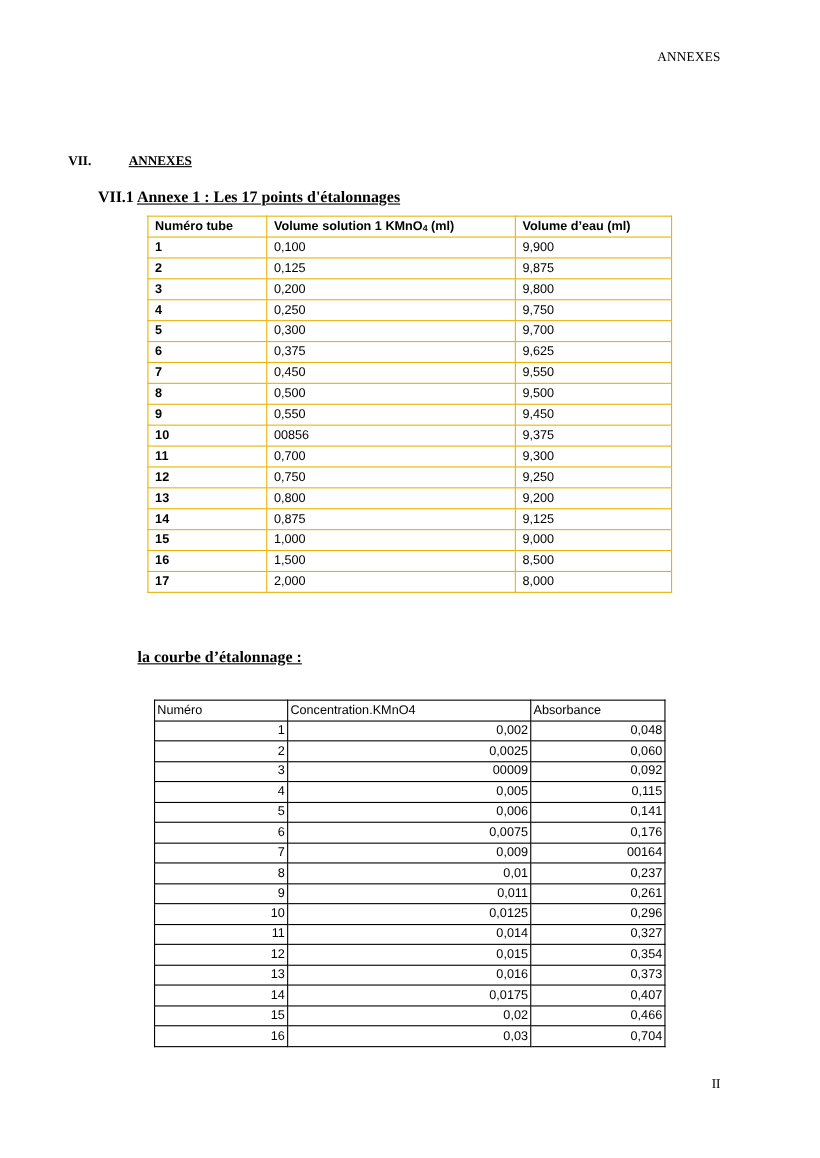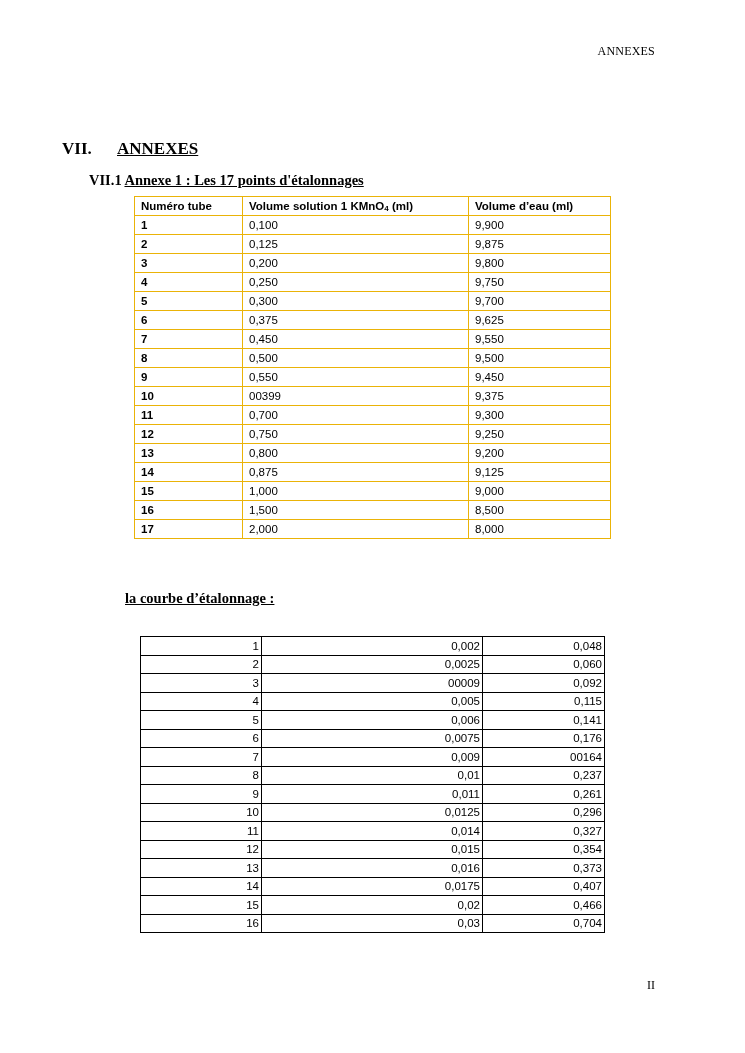--- a/index.html
+++ b/index.html
@@ -1,21 +1,21 @@
 <!DOCTYPE html>
 <html><head>
 <meta charset="utf-8">
 <style>
   html, body { margin: 0; padding: 0; background: #ffffff; }
   body { width: 745px; height: 1053px; position: relative; overflow: hidden; color: #000; }
 
   .running-header { position: absolute; top: 44px; right: 90px; font-family: "Liberation Serif", serif; font-size: 12px; letter-spacing: 0.2px; }
   .page-number { position: absolute; top: 978px; right: 90px; font-family: "Liberation Serif", serif; font-size: 12px; }
 
-  .h1 { position: absolute; top: 139px; left: 62px; font-family: "Liberation Serif", serif; font-weight: bold; font-size: 17px; }
+  .h1 { position: absolute; top: 139px; left: 62px; font-family: "Liberation Serif", serif; font-weight: bold; font-size: 12px; }
   .h1 .num { display: inline-block; width: 55px; }
   .h1 .title { text-decoration: underline; }
 
   .h2 { position: absolute; left: 89px; font-family: "Liberation Serif", serif; font-weight: bold; font-size: 14.5px; line-height: 22px; }
   .h2 .title { text-decoration: underline; }
   .h2a { top: 169px; }
   .h2b { top: 587px; width: 575px; }
   .h2b .line2 { padding-left: 36px; }
 
   table { border-collapse: collapse; position: absolute; }
@@ -94,21 +94,21 @@
         <td class="c1">0,500</td>
         <td class="c2">9,500</td>
       </tr>
       <tr class="row">
         <td class="c0">9</td>
         <td class="c1">0,550</td>
         <td class="c2">9,450</td>
       </tr>
       <tr class="row">
         <td class="c0">10</td>
-        <td class="c1">00399</td>
+        <td class="c1">00856</td>
         <td class="c2">9,375</td>
       </tr>
       <tr class="row">
         <td class="c0">11</td>
         <td class="c1">0,700</td>
         <td class="c2">9,300</td>
       </tr>
       <tr class="row">
         <td class="c0">12</td>
         <td class="c1">0,750</td>
@@ -141,20 +141,25 @@
       </tr>
     </tbody>
 </table>
 
 <div class="h2 h2b">
   <div class="line2"><span class="title">la courbe d’étalonnage :</span></div>
 </div>
 
 <table class="t2">
   <tbody id="t2-body">
+    <tr class="head">
+      <td class="c0">Numéro</td>
+      <td class="c1">Concentration.KMnO4</td>
+      <td class="c2">Absorbance</td>
+    </tr>
   <tr class="row">
         <td class="c0">1</td>
         <td class="c1">0,002</td>
         <td class="c2">0,048</td>
       </tr>
       <tr class="row">
         <td class="c0">2</td>
         <td class="c1">0,0025</td>
         <td class="c2">0,060</td>
       </tr>

